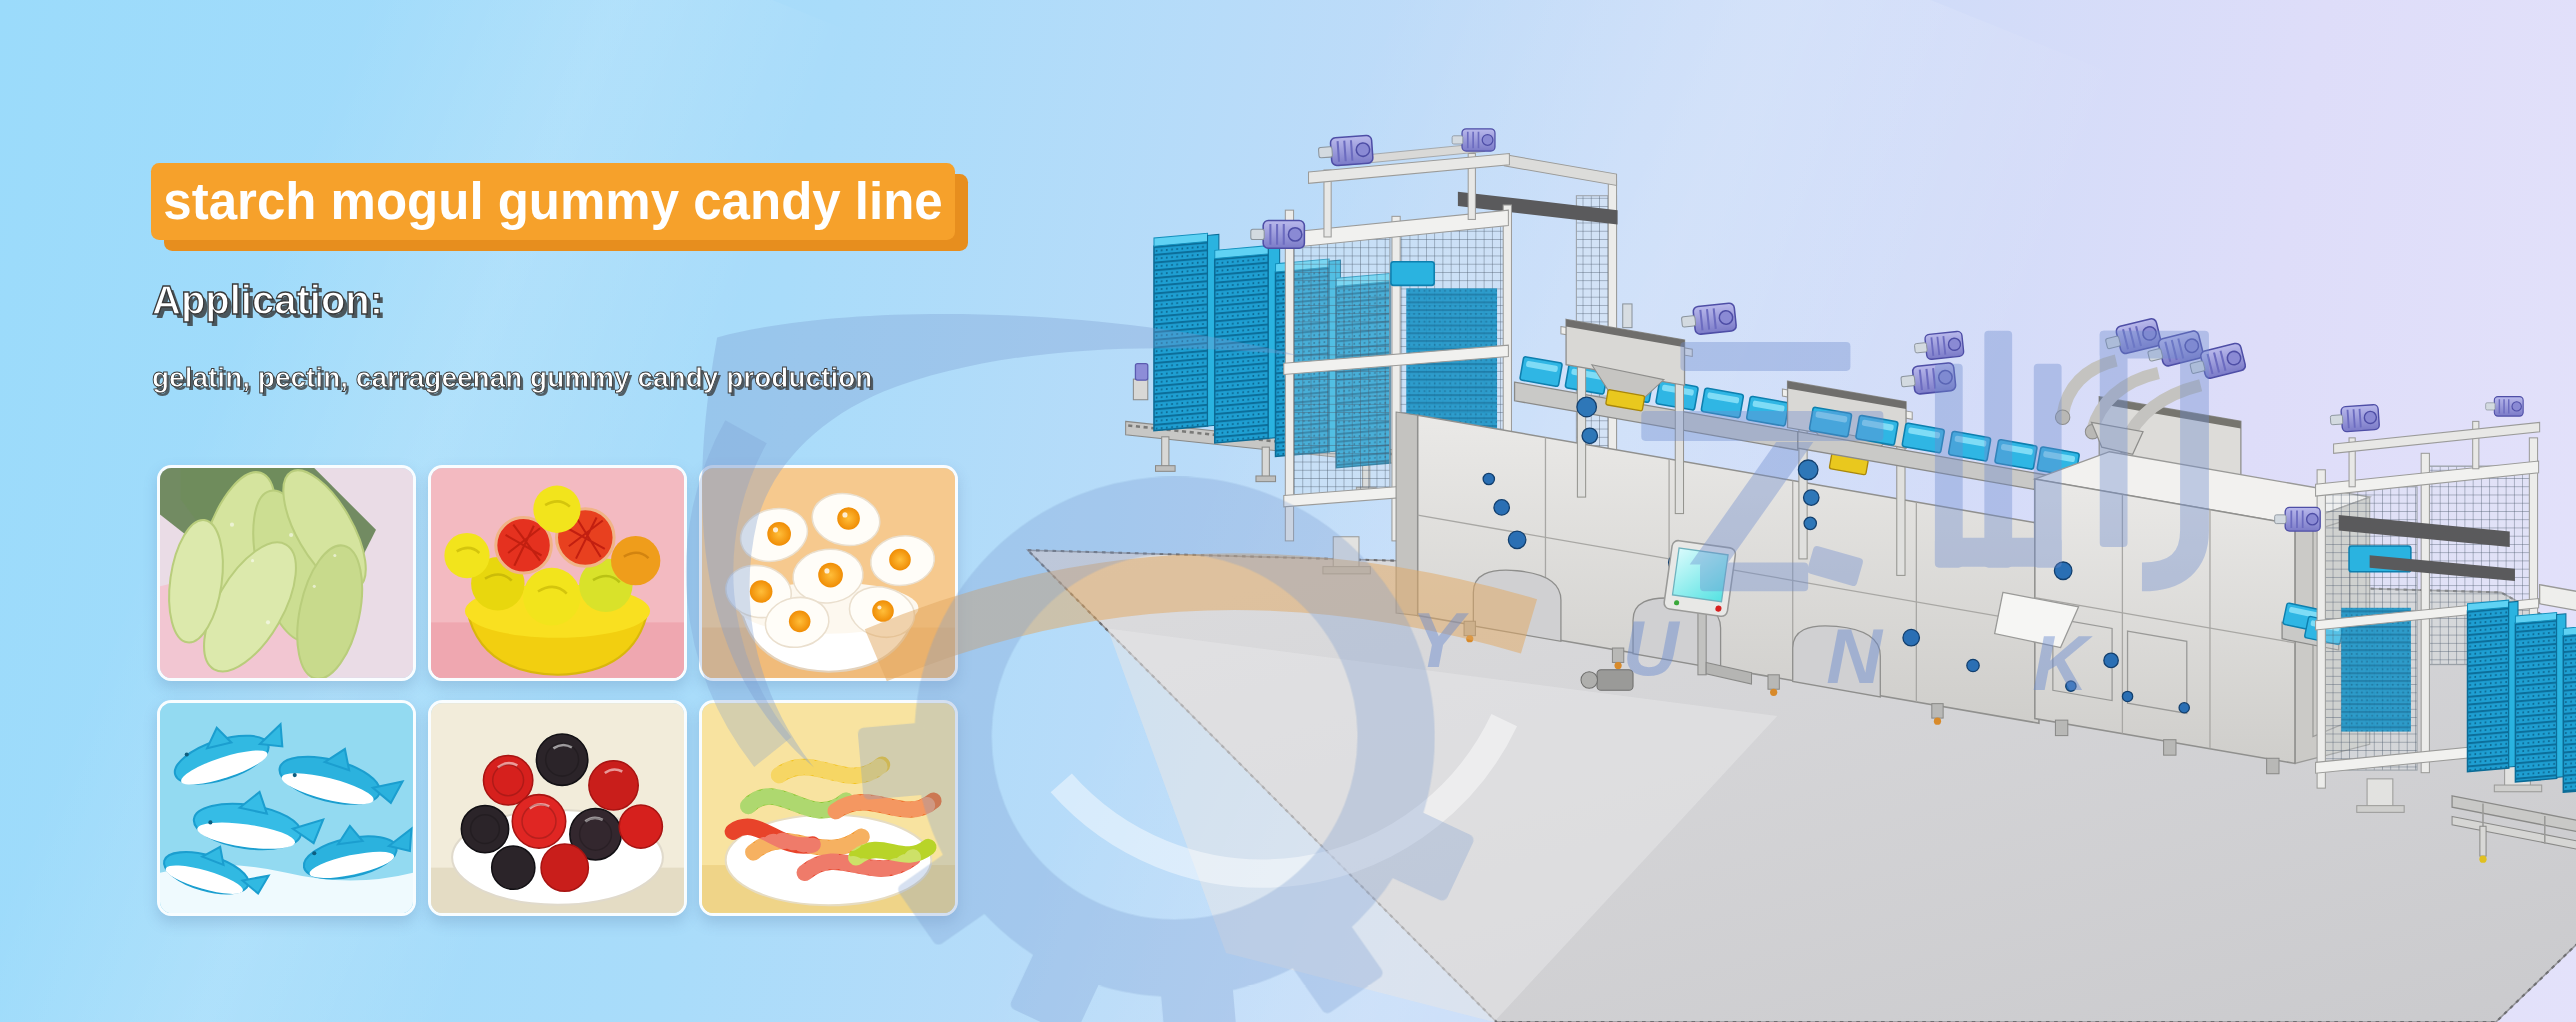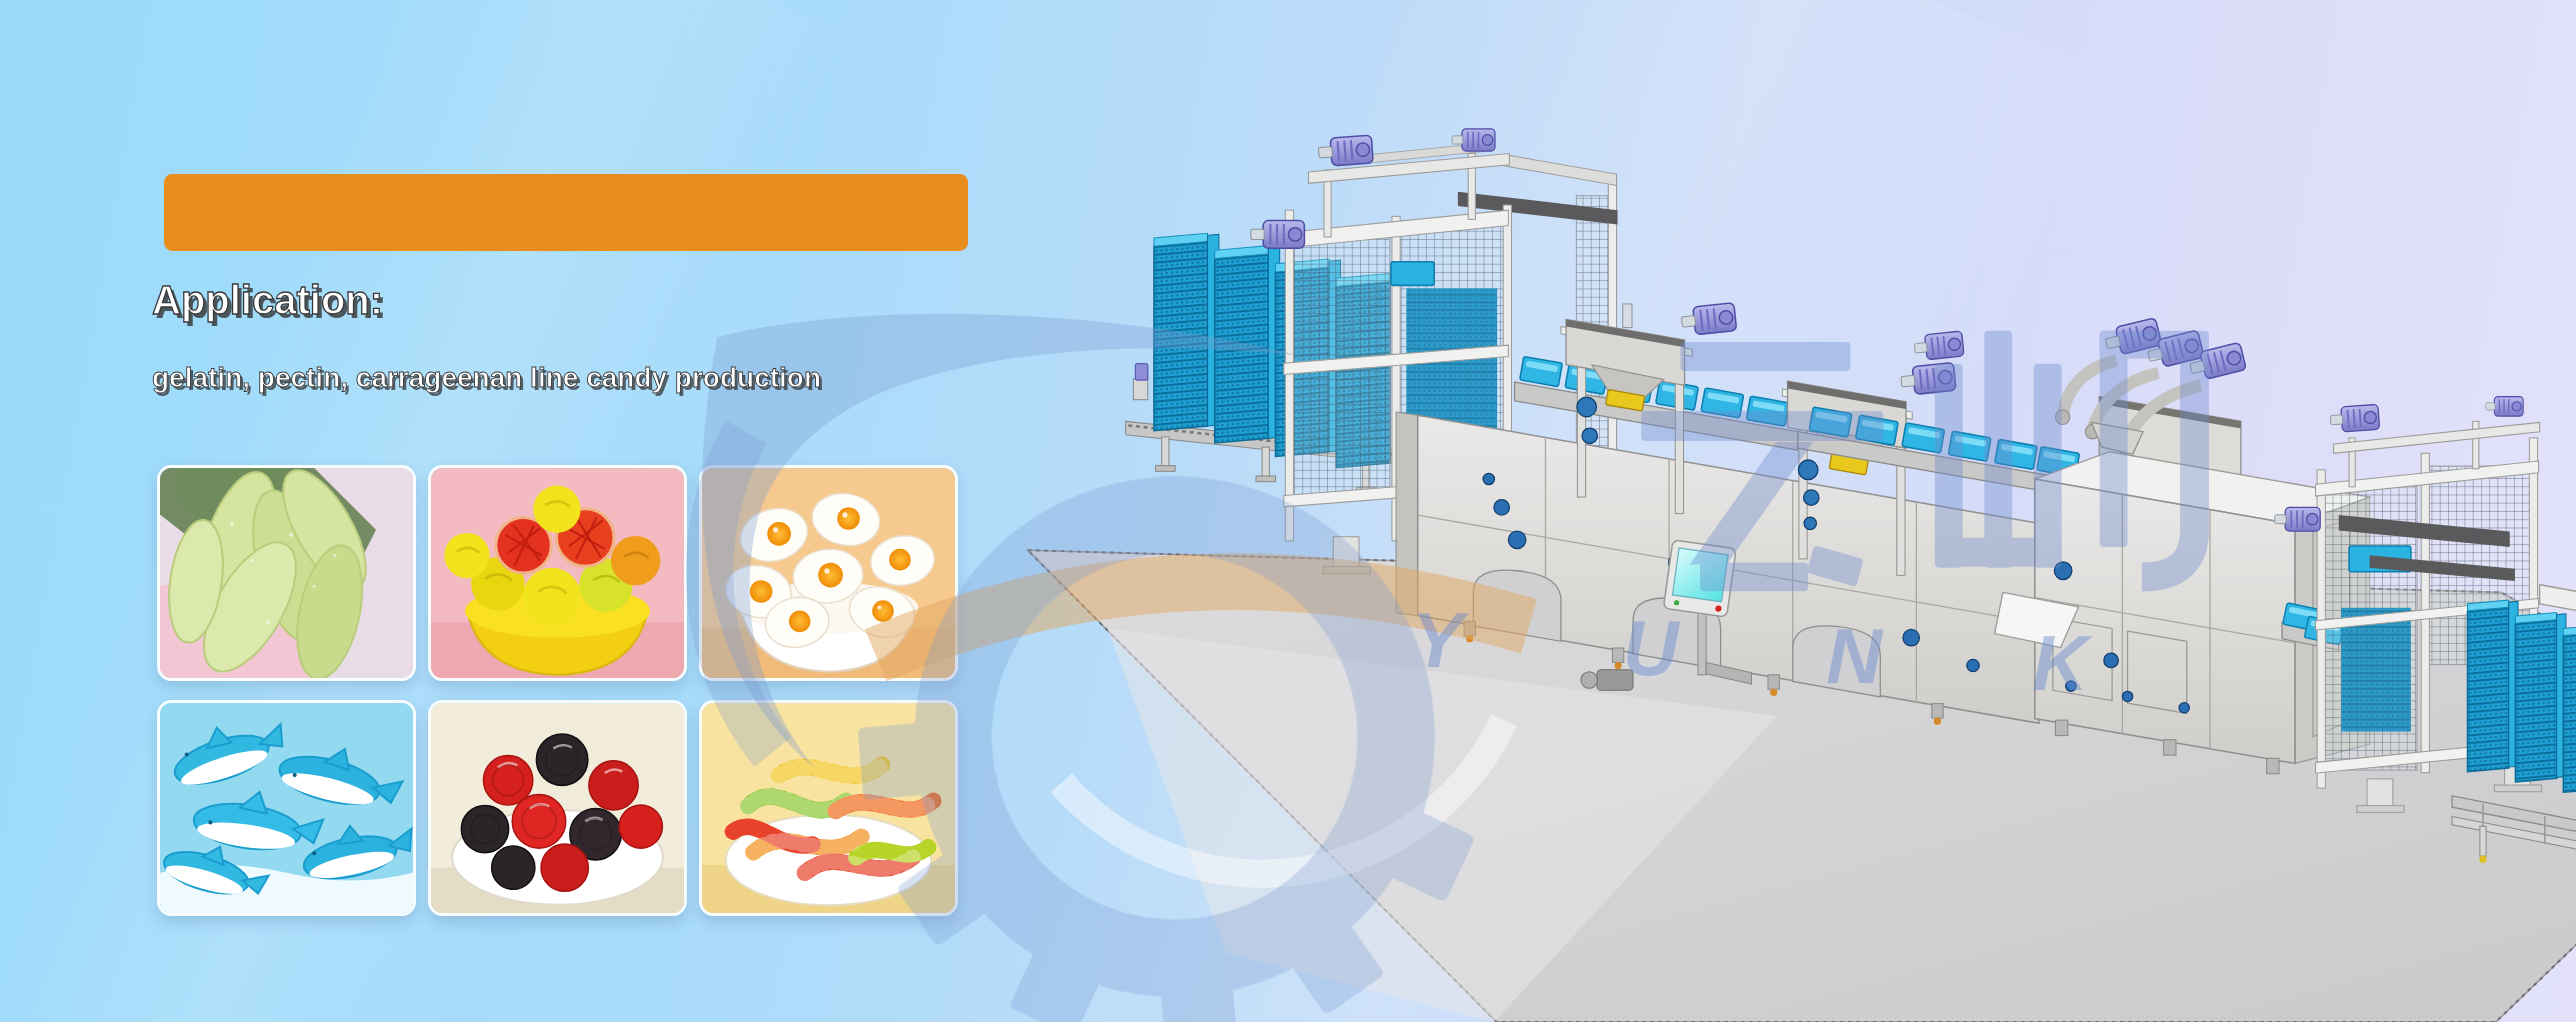--- a/index.html
+++ b/index.html
@@ -618,17 +618,20 @@
     </g>
     <g font-family="Liberation Sans, sans-serif" font-weight="bold" font-style="italic" font-size="150" fill="rgba(104,138,206,0.45)">
       <text x="2740" y="1295">Y</text>
       <text x="3150" y="1310">U</text>
       <text x="3545" y="1325">N</text>
       <text x="3945" y="1340">K</text>
     </g>
   </svg>
 
   <div id="banner-shadow"></div>
+  <div id="banner">
+    <span>starch mogul gummy candy line</span>
+  </div>
   <div id="app-heading">Application:</div>
-  <div id="app-desc">gelatin, pectin, carrageenan line candy production</div>
+  <div id="app-desc">gelatin, pectin, carrageenan gummy candy production</div>
 
 </div>
 
 
 </body></html>

